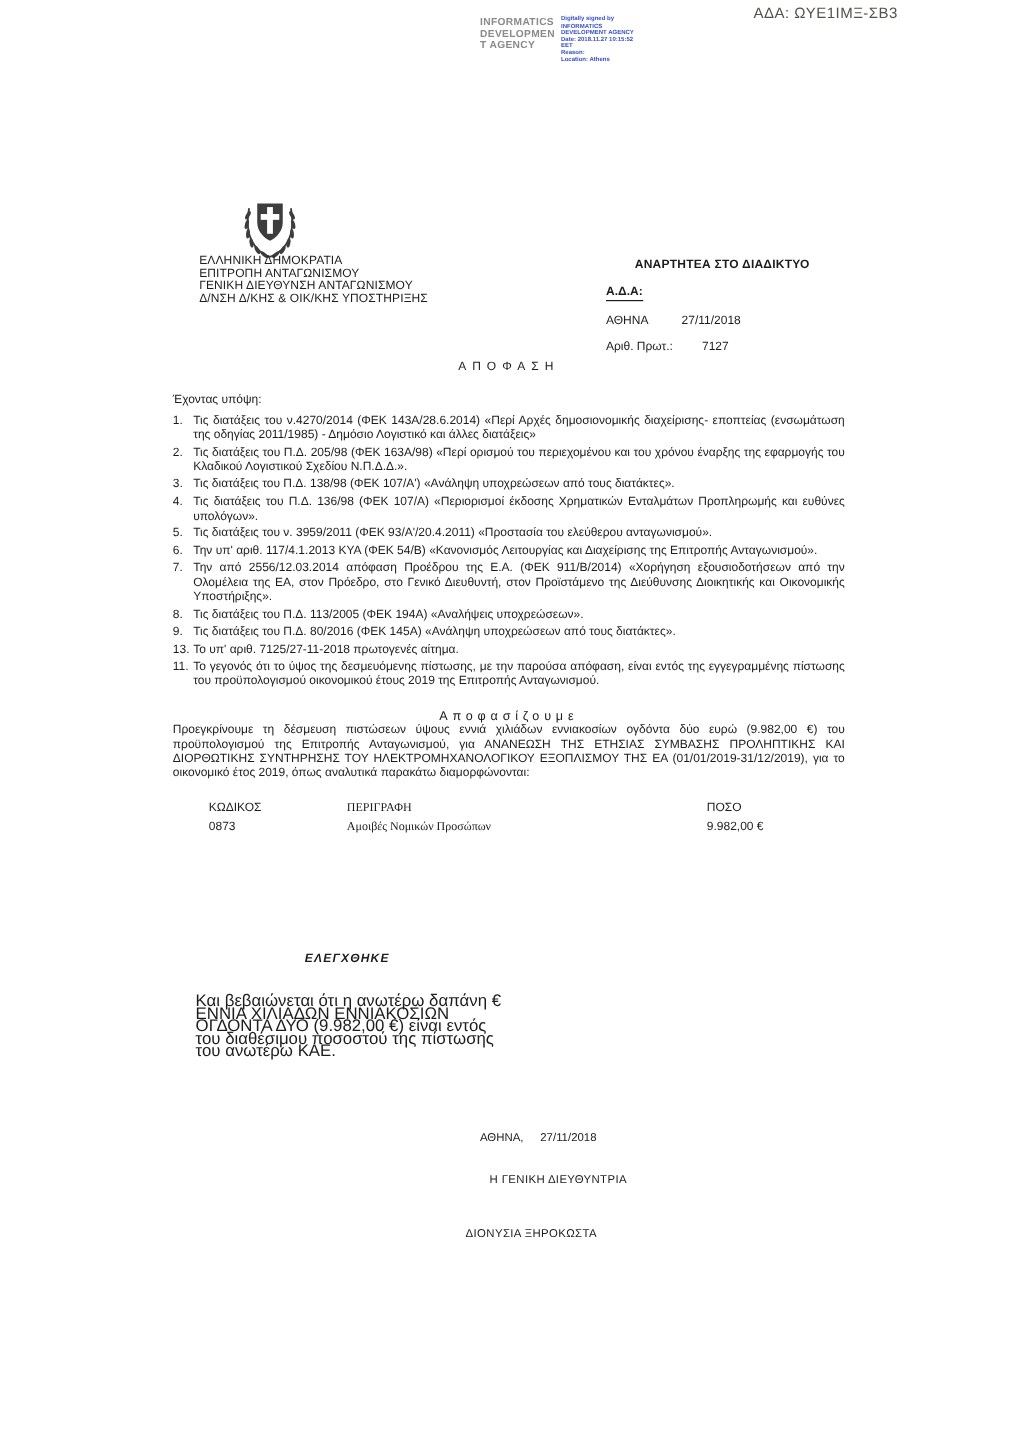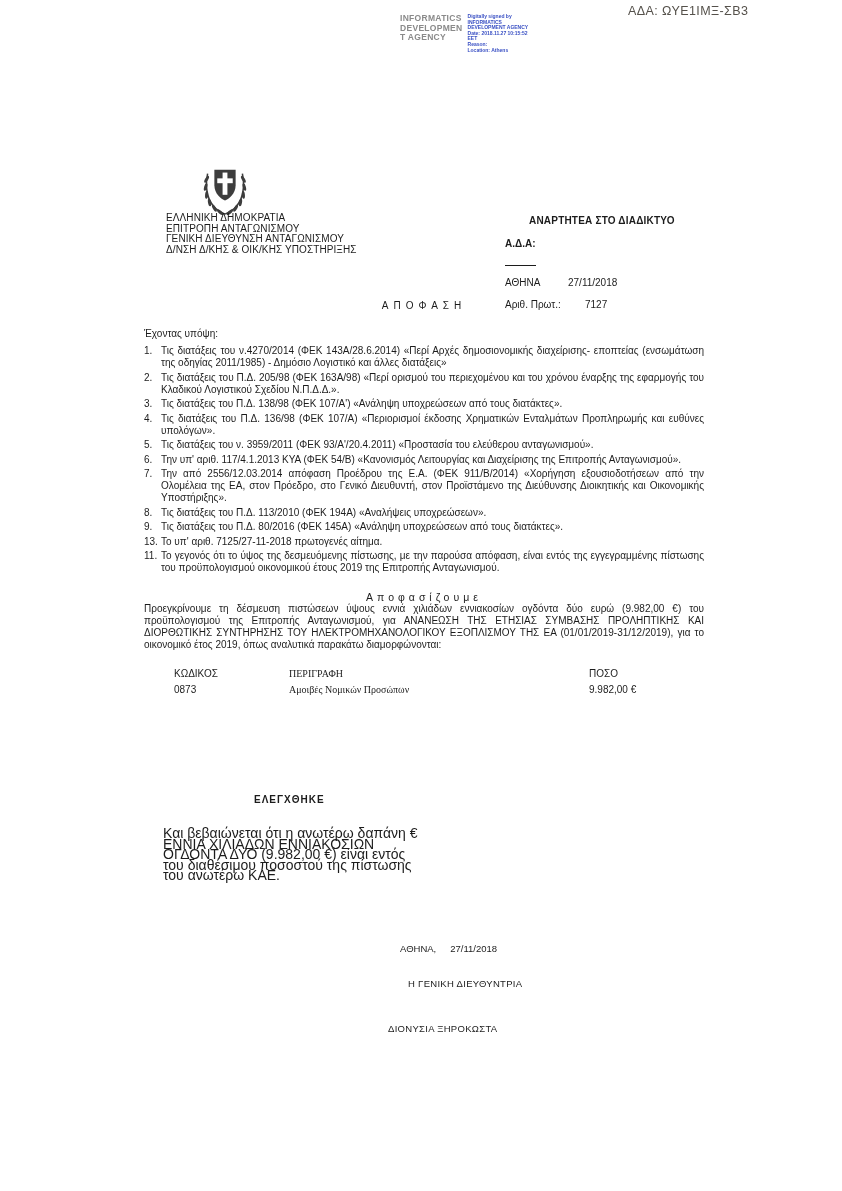--- a/index.html
+++ b/index.html
@@ -22,39 +22,39 @@
   .stamp{position:absolute;left:400px;top:14px;display:flex;gap:5px;}
   .stamp-gray{font-size:8.5px;line-height:9.5px;font-weight:700;color:var(--stamp_gray,#8a8a8a);letter-spacing:.3px;}
   .stamp-blue{font-size:5px;line-height:5.6px;color:var(--signature_blue,#3a50c4);font-weight:700;}
   
   .emblem{position:absolute;left:196px;top:160px;width:58px;height:58px;}
   
   .org-block{position:absolute;left:166px;top:213px;font-size:10px;line-height:10.6px;letter-spacing:.1px;}
   
   .right-block{position:absolute;left:505px;top:215px;font-size:10px;}
   .right-block .anartitea{font-weight:700;letter-spacing:.2px;margin-left:24px;}
-  .right-block .ada-label{margin-top:12px;font-weight:700;display:inline-block;border-bottom:1px solid #1c1c1c;padding-bottom:16px;}
+  .right-block .ada-label{margin-top:12px;font-weight:700;display:inline-block;border-bottom:1px solid #1c1c1c;padding-bottom:1px;}
   .right-block .hrow{margin-top:11px;}
   .right-block .lbl-city{display:inline-block;width:63px;}
   .right-block .lbl-prot{display:inline-block;width:80px;}
   
   .content{position:absolute;left:144px;top:300px;width:560px;font-size:10px;line-height:12px;}
   .title{text-align:center;font-size:10px;letter-spacing:5px;margin-bottom:16px;}
   .having{margin-bottom:5px;}
   .li{display:flex;margin-bottom:2.5px;}
   .li .num{width:17px;flex-shrink:0;}
   .li .txt{flex:1;text-align:justify;}
   .decide-title{text-align:center;font-size:10.5px;letter-spacing:4px;margin-top:17px;}
   .para{text-align:justify;}
   .btable{margin-top:17px;}
   .trow{display:flex;margin-bottom:4px;}
   .trow .c1{width:115px;padding-left:30px;box-sizing:content-box;}
   .trow .c2{width:300px;font-family:Liberation Serif, serif;}
   .trow .c3{flex:1;}
-  .checked{margin-top:98px;margin-left:110px;font-weight:600;letter-spacing:1px;}
+  .checked{margin-top:98px;margin-left:110px;font-weight:600;letter-spacing:1px;font-style:italic;}
   .cert{margin-top:22px;margin-left:19px;width:262px;font-size:14px;line-height:10.6px;}
   
   .f-citydate{position:absolute;left:400px;top:943px;font-size:9.5px;}
   .f-citydate .fd{margin-left:14px;}
   .f-title{position:absolute;left:408px;top:978px;font-size:9.5px;letter-spacing:.3px;}
   .f-name{position:absolute;left:388px;top:1023px;font-size:9.5px;letter-spacing:.3px;}
 </style>
 </head>
 <body>
 
@@ -153,21 +153,21 @@
       <div class="li">
           <span class="num">6.</span>
           <span class="txt">Την υπ' αριθ. 117/4.1.2013 ΚΥΑ (ΦΕΚ 54/Β) «Κανονισμός Λειτουργίας και Διαχείρισης της Επιτροπής Ανταγωνισμού».</span>
         </div>
       <div class="li">
           <span class="num">7.</span>
           <span class="txt">Την από 2556/12.03.2014 απόφαση Προέδρου της Ε.Α. (ΦΕΚ 911/Β/2014) «Χορήγηση εξουσιοδοτήσεων από την Ολομέλεια της ΕΑ, στον Πρόεδρο, στο Γενικό Διευθυντή, στον Προϊστάμενο της Διεύθυνσης Διοικητικής και Οικονομικής Υποστήριξης».</span>
         </div>
       <div class="li">
           <span class="num">8.</span>
-          <span class="txt">Τις διατάξεις του Π.Δ. 113/2010 (ΦΕΚ 194Α) «Αναλήψεις υποχρεώσεων».</span>
+          <span class="txt">Τις διατάξεις του Π.Δ. 113/2005 (ΦΕΚ 194Α) «Αναλήψεις υποχρεώσεων».</span>
         </div>
       <div class="li">
           <span class="num">9.</span>
           <span class="txt">Τις διατάξεις του Π.Δ. 80/2016 (ΦΕΚ 145Α) «Ανάληψη υποχρεώσεων από τους διατάκτες».</span>
         </div>
       <div class="li">
           <span class="num">13.</span>
           <span class="txt">Το υπ' αριθ. 7125/27-11-2018 πρωτογενές αίτημα.</span>
         </div>
       <div class="li">

